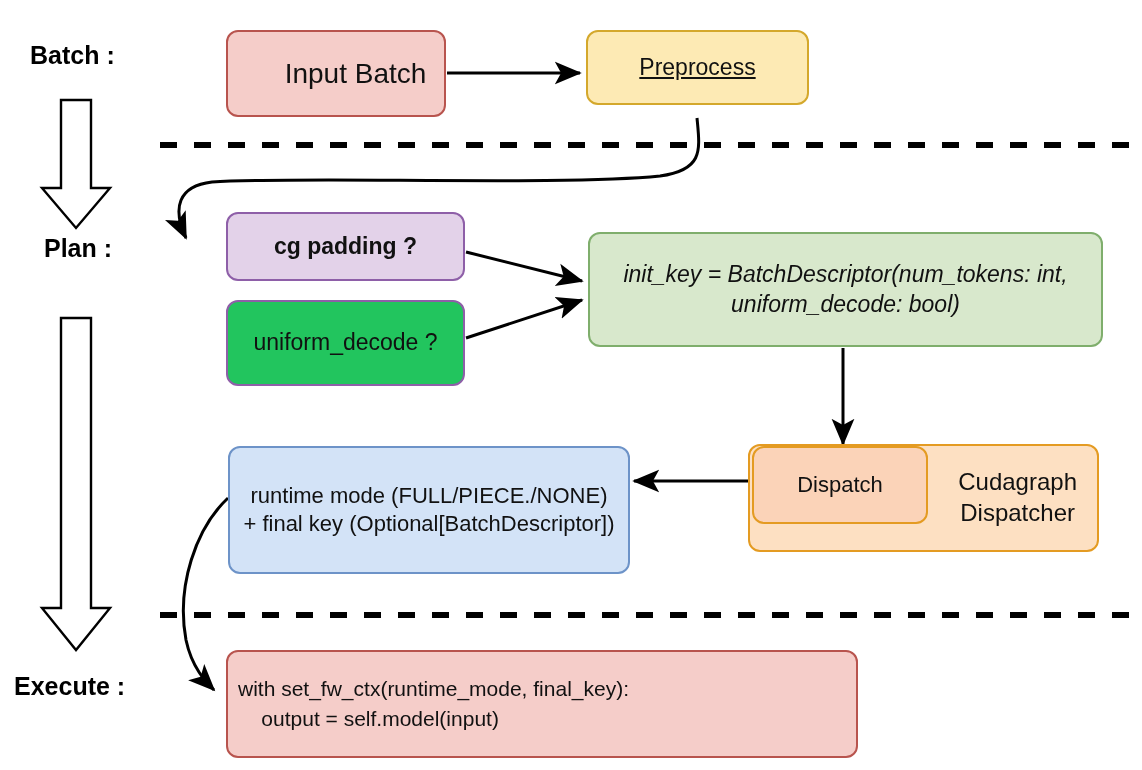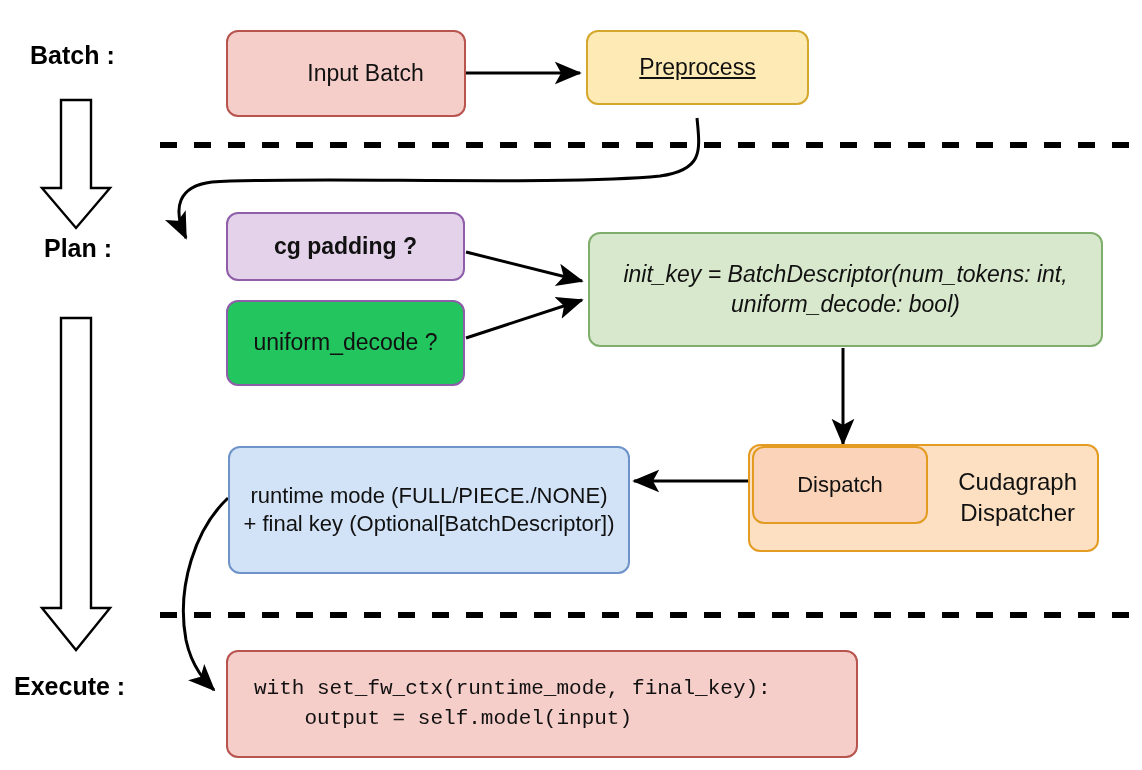--- a/index.html
+++ b/index.html
@@ -26,29 +26,29 @@
     white-space:pre-line;
   }
   .stage-label{
     position:absolute;
     font-weight:bold;
     font-size:25px;
     color:#000000;
     white-space:nowrap;
   }
   .codebox{
-    font-family:Liberation Mono, monospace;
+    font-family:Liberation Sans, sans-serif;
     justify-content:flex-start;
     text-align:left;
     white-space:pre;
-    padding-left:26px;
+    padding-left:10px;
     font-size:21px;
     line-height:1.45;
   }
-  .n-input-batch{left:226px;top:30px;width:240px;height:87px;background:#f5cdc9;border-color:#b8544e;font-size:23px;padding-left:39px;}
+  .n-input-batch{left:226px;top:30px;width:220px;height:87px;background:#f5cdc9;border-color:#b8544e;font-size:28px;padding-left:39px;}
   .n-preprocess{left:586px;top:30px;width:223px;height:75px;background:#fdeab4;border-color:#d4a82c;font-size:23px;text-decoration:underline;}
   .n-cg-padding{left:226px;top:212px;width:239px;height:69px;background:#e3d2e9;border-color:#8e5fa8;font-size:23px;font-weight:bold;}
   .n-uniform-decode{left:226px;top:300px;width:239px;height:86px;background:#22c55e;border-color:#8e5fa8;font-size:23px;}
   .n-init-key{left:588px;top:232px;width:515px;height:115px;background:#d8e8cc;border-color:#7fae6c;font-size:23px;font-style:italic;}
   .n-dispatcher-outer{left:748px;top:444px;width:351px;height:108px;background:#fde0c2;border-color:#e49b22;
         justify-content:flex-end;padding-right:20px;font-size:24px;}
   .n-dispatch-inner{left:752px;top:446px;width:176px;height:78px;background:#fbd3b8;border-color:#e49b22;font-size:22px;}
   .n-runtime-mode{left:228px;top:446px;width:402px;height:128px;background:#d3e3f7;border-color:#6d93c8;font-size:22px;}
   .n-exec-code{left:226px;top:650px;width:632px;height:108px;background:#f5cdc9;border-color:#b8544e;}
   .lbl-input{left:30px;top:41px;}

